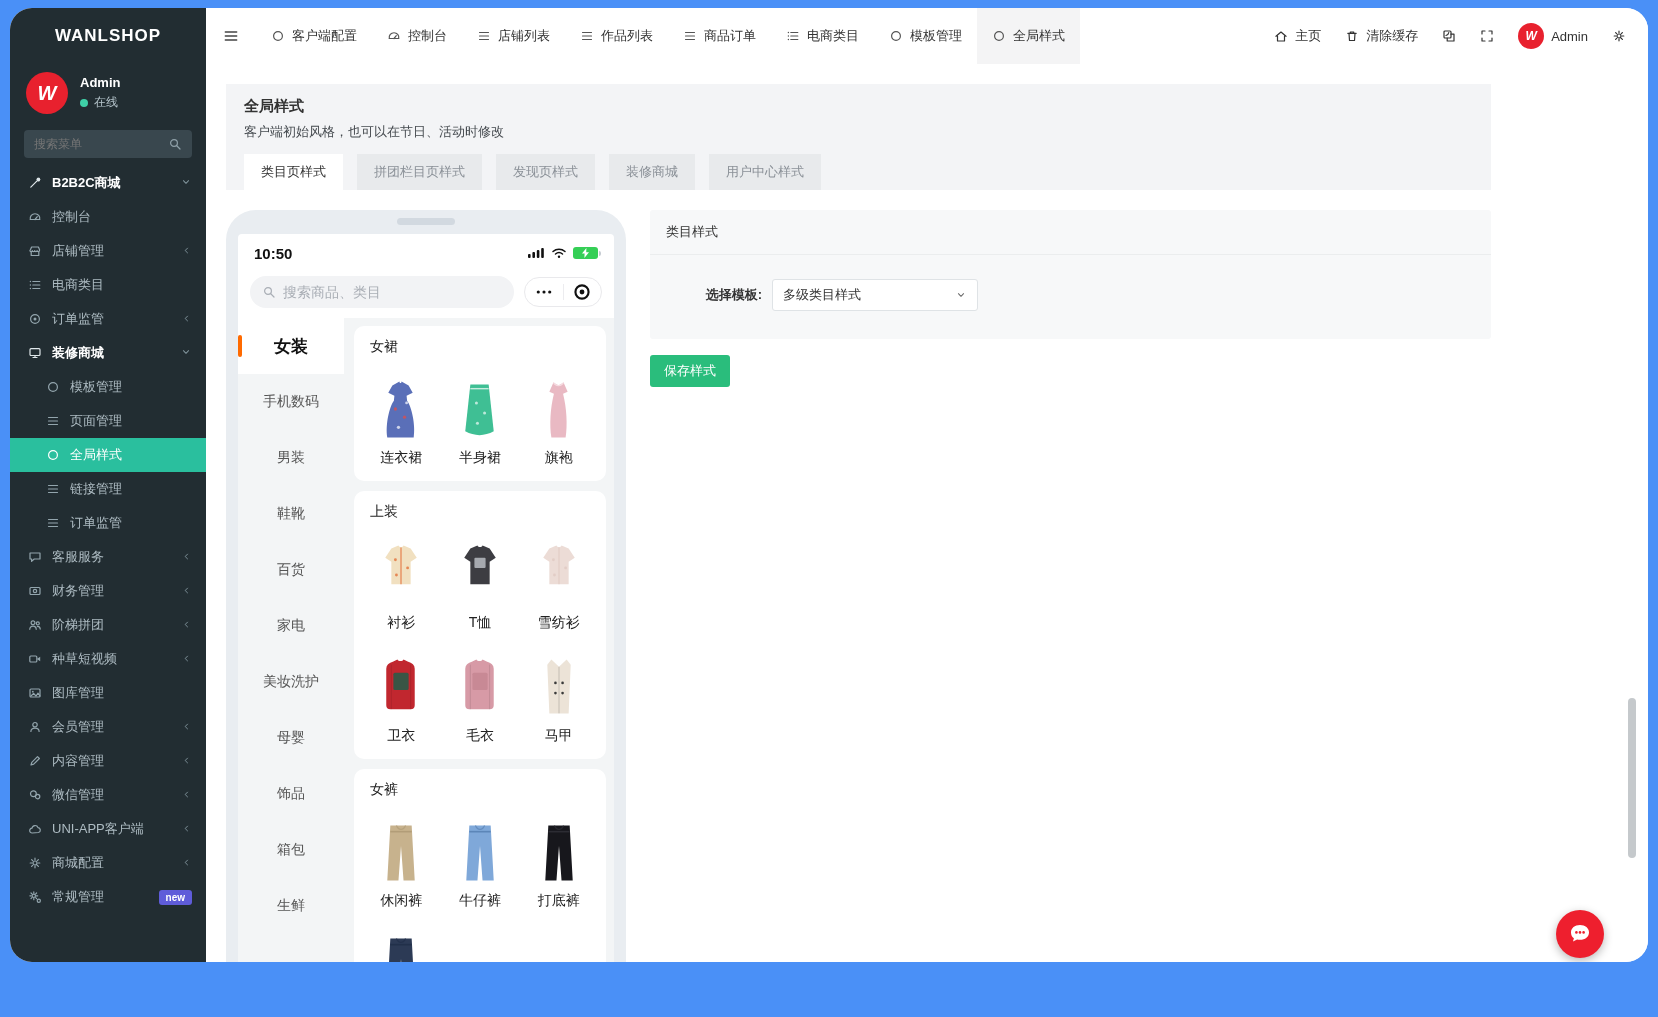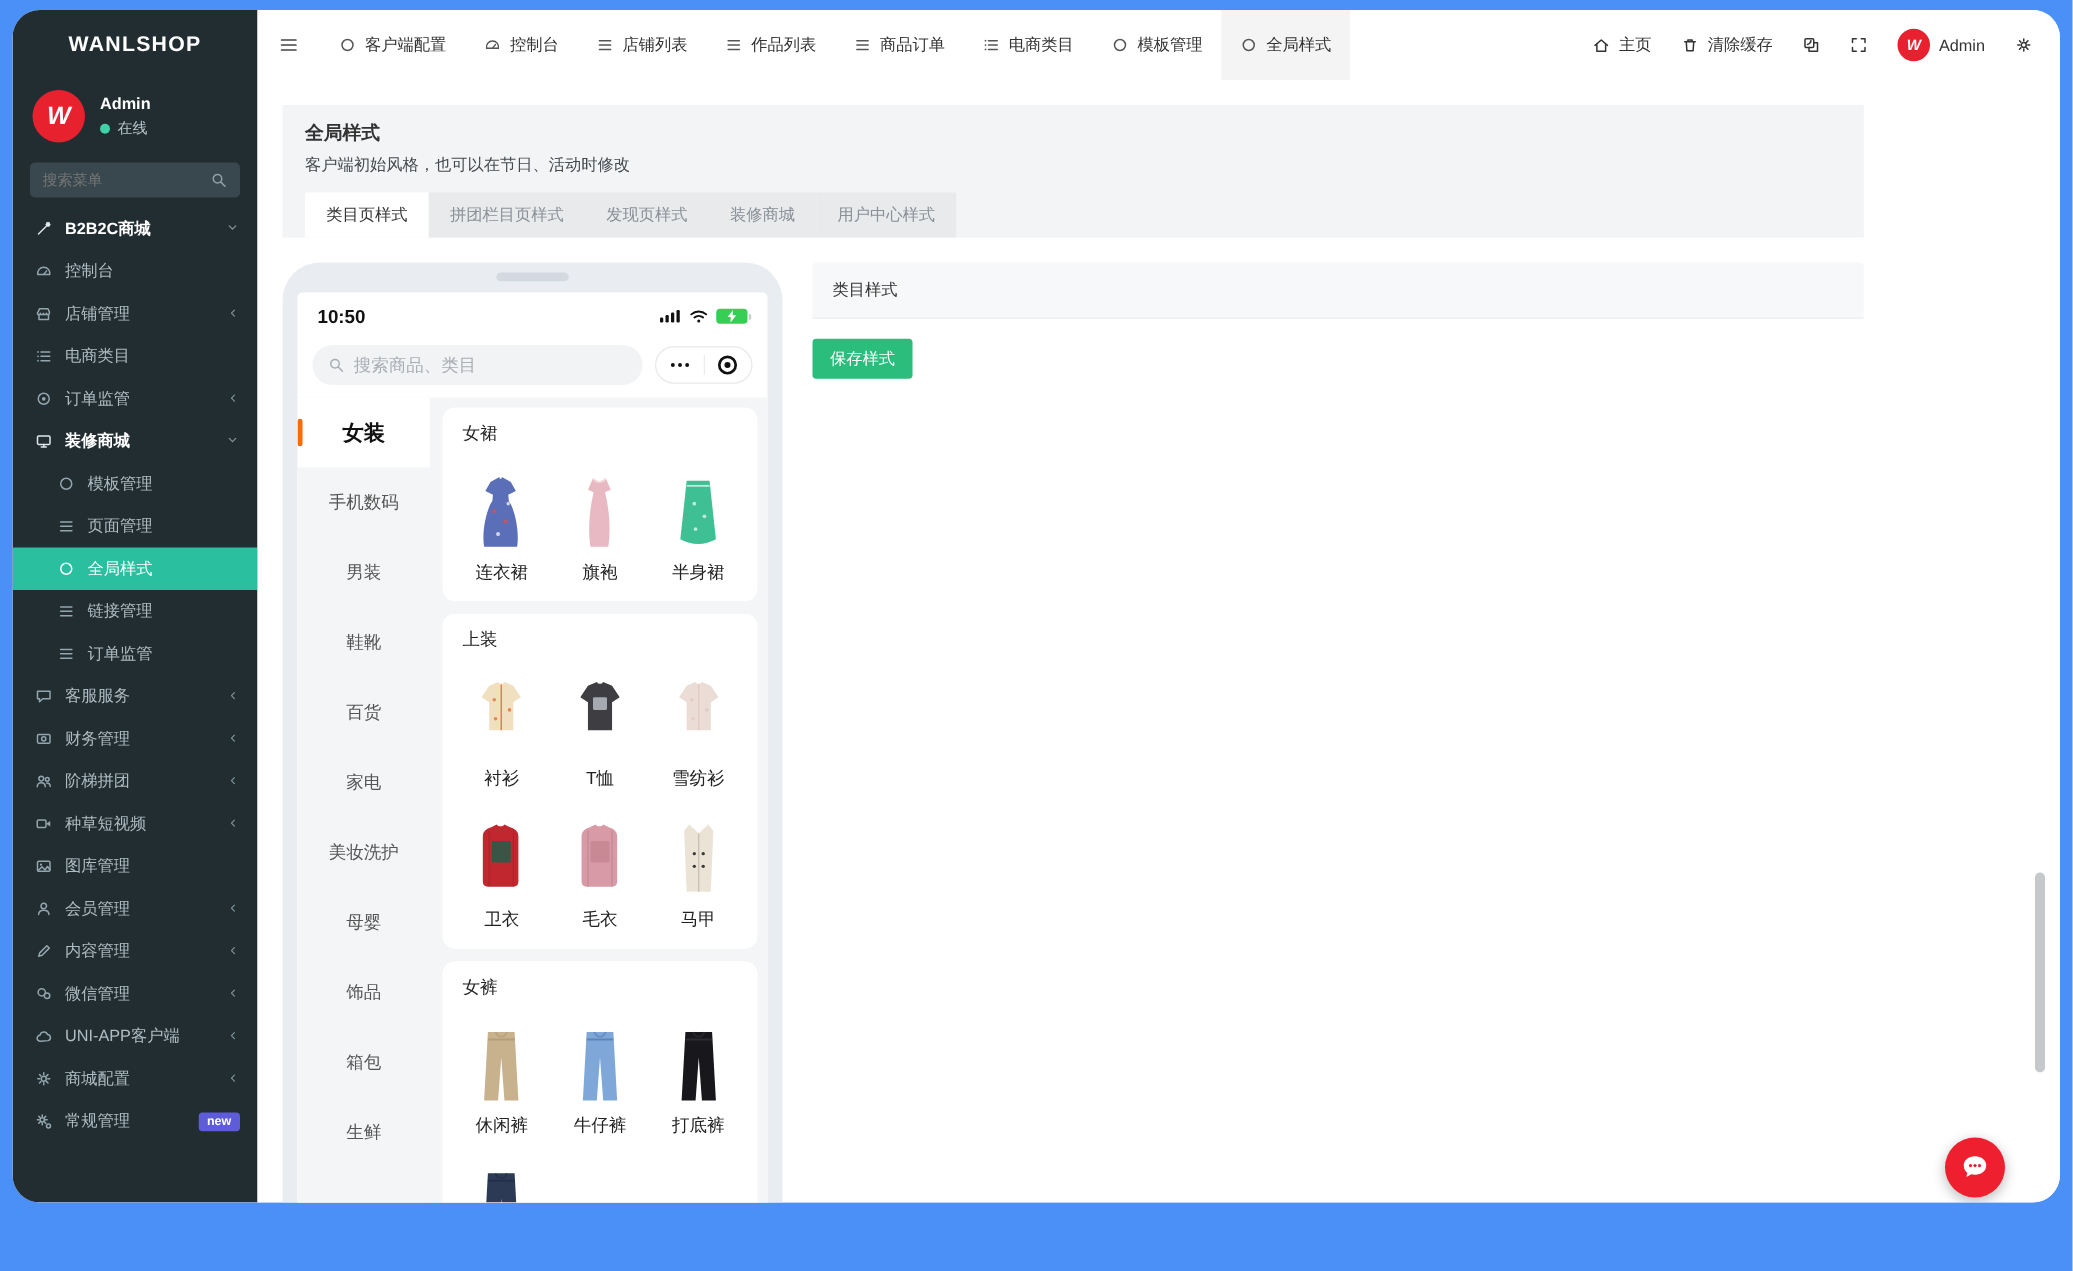--- a/index.html
+++ b/index.html
@@ -55,21 +55,21 @@
   .nav-right { margin-left:auto; display:flex; align-items:center; gap:24px; padding-right:22px; }
   .nav-right .itm { display:flex; align-items:center; gap:7px; color:#333; cursor:pointer; }
   .mini-avatar { width:26px; height:26px; border-radius:50%; background:#e8212e; color:#fff;
     display:flex; align-items:center; justify-content:center; font-size:12px; font-weight:bold; font-style:italic;}
 
   .content { flex:1; position:relative; padding:20px 0 0 20px; overflow:hidden; }
   .band { width:1265px; background:#f3f4f6; }
   .band-inner { padding:13px 18px 0; }
   .page-title { font-size:15px; font-weight:bold; color:#333; }
   .page-sub { font-size:13px; color:#454a4f; margin-top:7px; }
-  .band-tabs { display:flex; margin-top:13px; gap:0; }
+  .band-tabs { display:flex; margin-top:13px; gap:14px; }
   .btab { padding:9px 17px; font-size:13px; color:#8a9097; background:#e8eaec; cursor:pointer; }
   .btab.active { background:#fff; color:#333; }
 
   .work { margin-top:20px; width:1265px; display:flex; gap:24px; align-items:flex-start; }
 
   
   .phone { width:400px; height:780px; background:#e9edf1; border-radius:30px 30px 0 0;
     padding:24px 12px 0; position:relative; flex-shrink:0; }
   .phone-handle { position:absolute; top:8px; left:50%; transform:translateX(-50%);
     width:58px; height:7px; border-radius:4px; background:#d2d9e0; }
@@ -614,37 +614,37 @@
                             <circle cx="34" cy="40" r="1.6" fill="#d94f4f" opacity=".8"></circle>
                             <circle cx="28" cy="50" r="1.6" fill="#fff" opacity=".7"></circle>
                             <circle cx="36" cy="26" r="1.4" fill="#fff" opacity=".7"></circle>
                           </svg>
                         </div>
                         <div class="pname">连衣裙</div>
                       </div>
                       <div class="pitem">
                         <div class="pimg">
                           <svg width="62" height="66" viewBox="0 0 61 64">
-                            <path d="M25 6l5 3 5-3 4 9-4.5 2C38 31 39 48 37 60H23c-2-12-1-29 2.5-43L21 15z" fill="#e9b9c3"></path>
-                            <path d="M25 6c2 4 8 4 10 0" stroke="#f6dde2" stroke-width="1.2" fill="none"></path>
-                          </svg>
-                        </div>
-                        <div class="pname">旗袍</div>
-                      </div>
-                      <div class="pitem">
-                        <div class="pimg">
-                          <svg width="62" height="66" viewBox="0 0 61 64">
                             <path d="M21 8h18l5 46c-9 5-19 5-28 0z" fill="#3fbf94"></path>
                             <path d="M21 12h18" stroke="#ffffff" stroke-width="1.4" opacity=".7"></path>
                             <circle cx="27" cy="26" r="1.5" fill="#ffffff" opacity=".65"></circle>
                             <circle cx="35" cy="36" r="1.5" fill="#ffffff" opacity=".65"></circle>
                             <circle cx="28" cy="46" r="1.5" fill="#ffffff" opacity=".65"></circle>
                           </svg>
                         </div>
                         <div class="pname">半身裙</div>
+                      </div>
+                      <div class="pitem">
+                        <div class="pimg">
+                          <svg width="62" height="66" viewBox="0 0 61 64">
+                            <path d="M25 6l5 3 5-3 4 9-4.5 2C38 31 39 48 37 60H23c-2-12-1-29 2.5-43L21 15z" fill="#e9b9c3"></path>
+                            <path d="M25 6c2 4 8 4 10 0" stroke="#f6dde2" stroke-width="1.2" fill="none"></path>
+                          </svg>
+                        </div>
+                        <div class="pname">旗袍</div>
                       </div>
                     </div>
                   </div>
                   <div class="card">
                     <div class="card-title">上装</div>
                     <div class="cgrid">
                       <div class="pitem">
                         <div class="pimg">
                           <svg width="62" height="66" viewBox="0 0 61 64">
                             <path d="M21 7l7-3c1 2 4 2 5 0l7 3 6 9-6 4v22H21V20l-6-4z" fill="#f1e0c0"></path>
@@ -758,20 +758,31 @@
                     </div>
                   </div>
                 </div>
             </div>
           </div>
         </div>
 
         <div class="rightcol">
           <div class="panel">
             <div class="panel-h">类目样式</div>
+            <div class="panel-b">
+              <span class="f-label">选择模板:</span>
+              <div class="selectbox">
+                <span>多级类目样式</span>
+                <span class="icon">
+                    <svg width="12" height="12" viewBox="0 0 14 14" fill="none" stroke="currentColor" stroke-width="1.2" stroke-linecap="round" stroke-linejoin="round">
+                      <path d="M4 5.5l3 3 3-3"></path>
+                    </svg>
+                  </span>
+              </div>
+            </div>
           </div>
           <button class="save-btn">保存样式</button>
         </div>
       </div>
     </div>
 
     <div class="scroll-thumb"></div>
   </div>
 
   <div class="float-chat">

